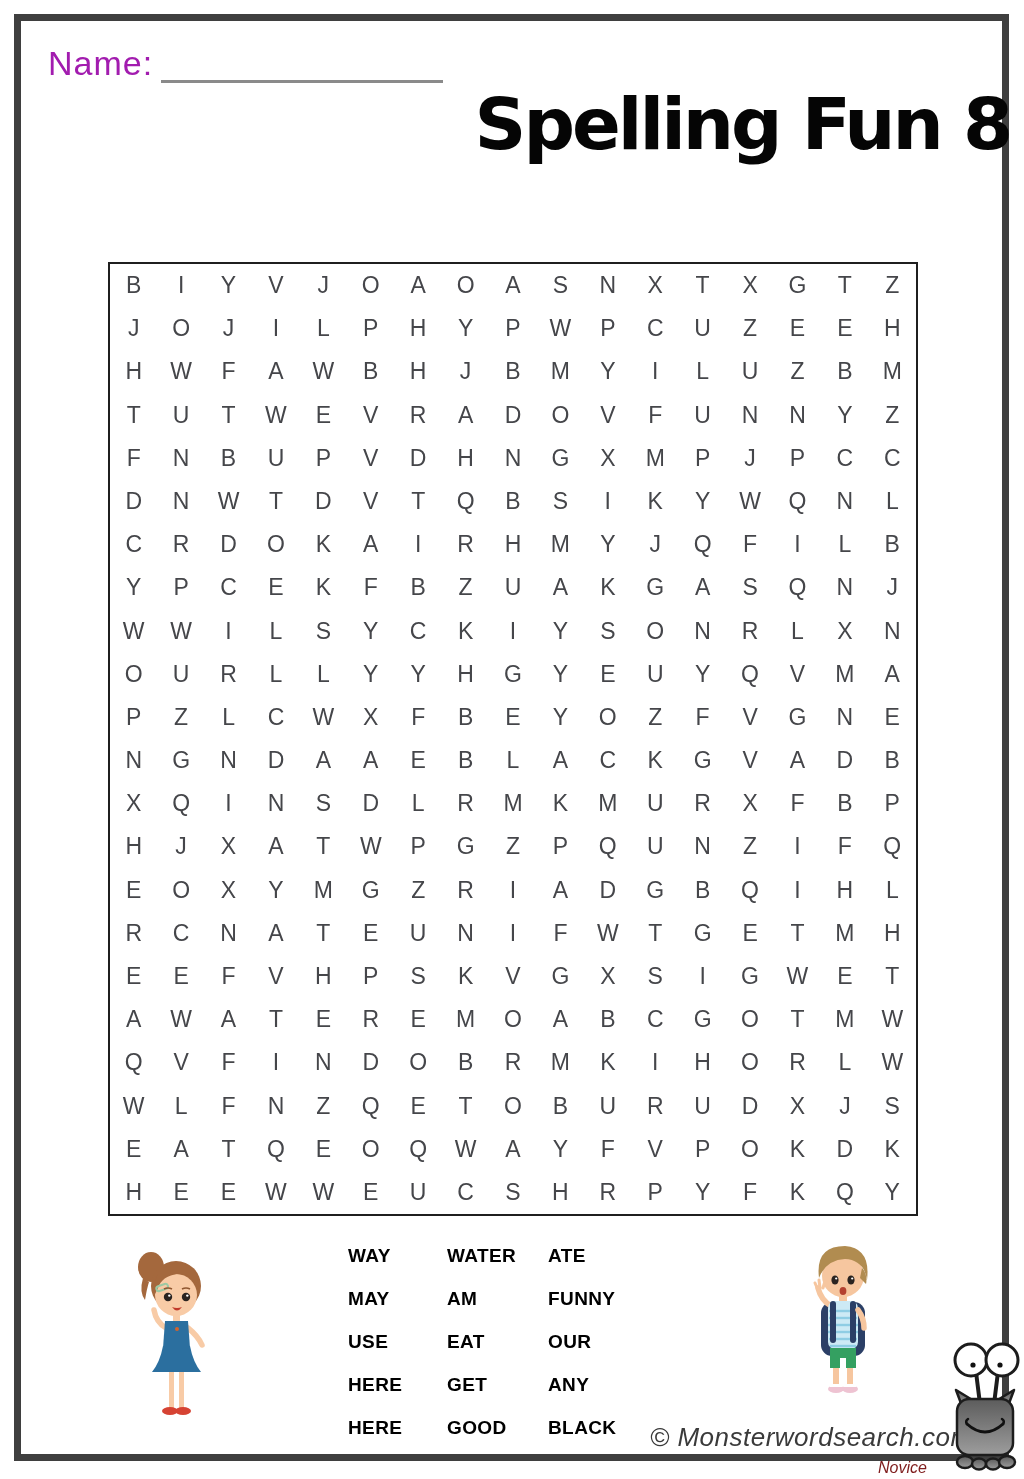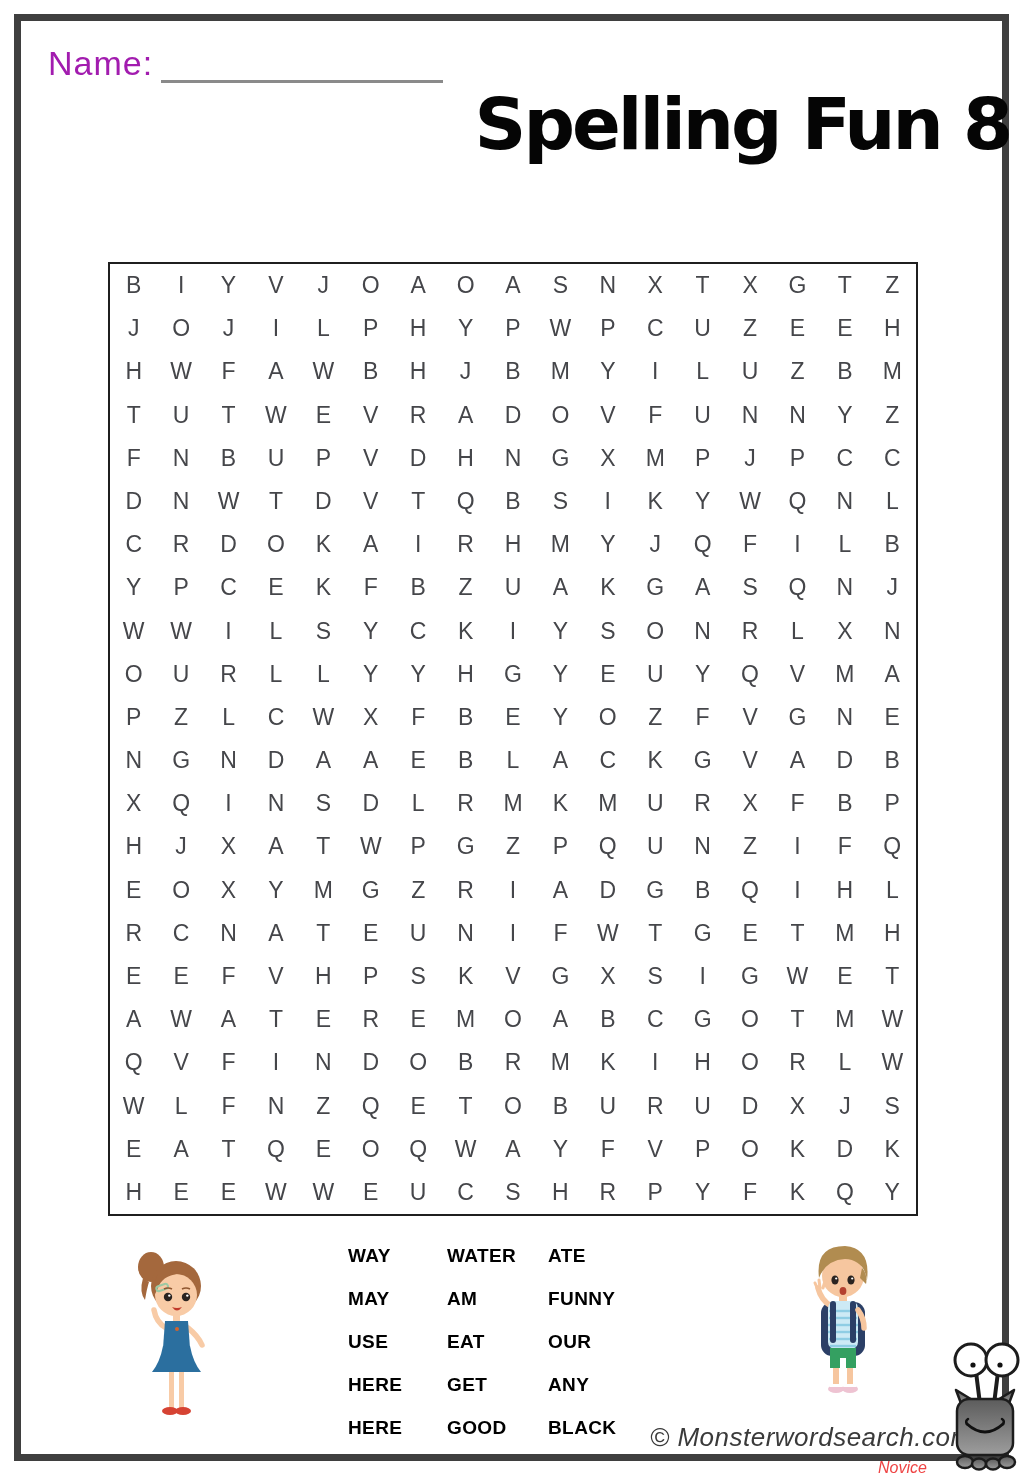--- a/index.html
+++ b/index.html
@@ -37,21 +37,21 @@
   .girl-wrap{ position:absolute; left:133px; top:1248px; z-index:2; }
   .boy-wrap{ position:absolute; left:804px; top:1238px; z-index:2; }
   .monster-wrap{ position:absolute; left:948px; top:1338px; z-index:5; }
 
   .copyright{
     position:absolute; left:650px; top:1422px; z-index:3; width:310px;
     font-style:italic; font-size:26px; color:#3a3a3a; letter-spacing:0.5px; white-space:nowrap;
   }
   .novice{
     position:absolute; left:878px; top:1459px; z-index:3;
-    font-style:italic; font-size:16px; color:#ef4444;
+    font-style:italic; font-size:16px; color:#7f1d1d;
   }
 </style>
 </head>
 <body>
 
 <div class="stage">
 
   <div class="page-border"></div>
 
   <div class="name-row">

